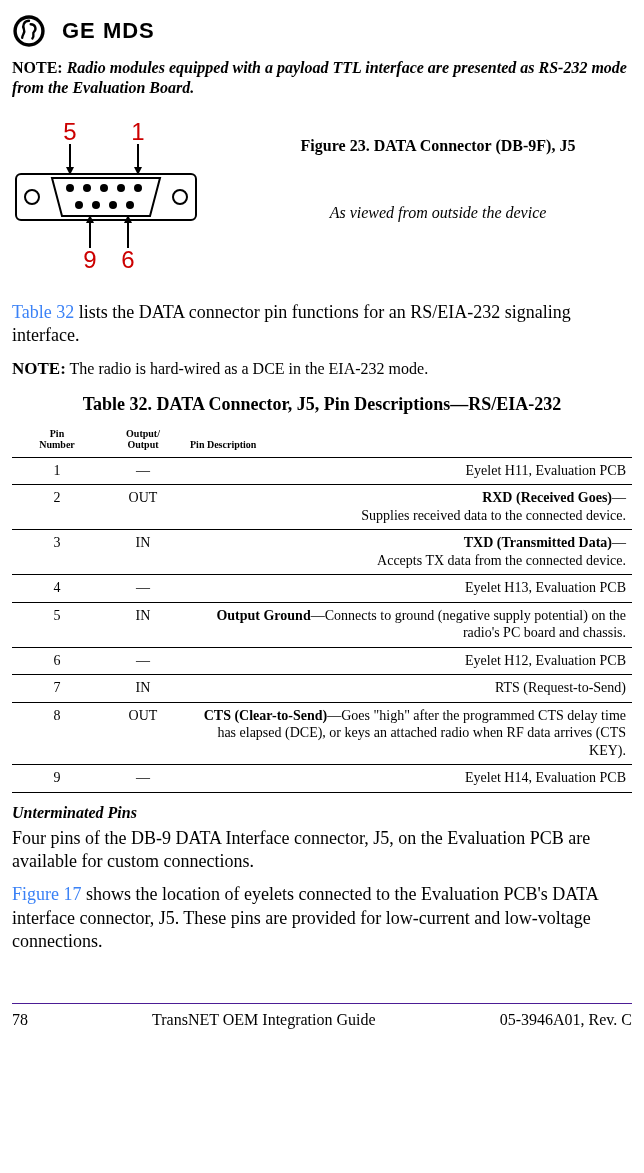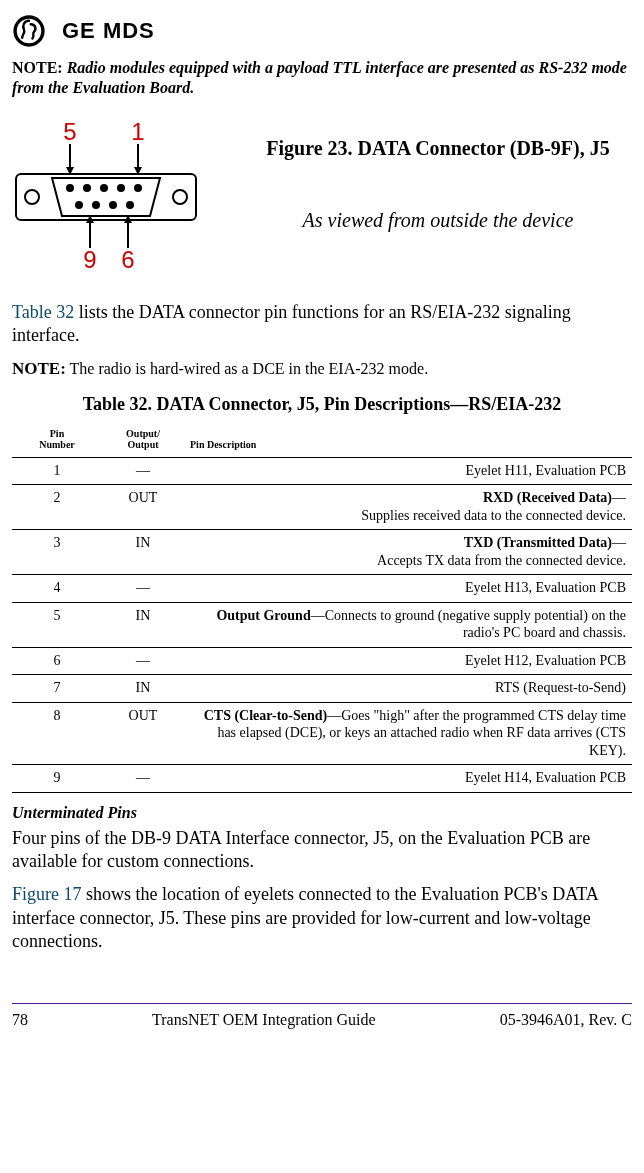--- a/index.html
+++ b/index.html
@@ -35,38 +35,38 @@
   }
   .fig-row {
     display: flex;
     align-items: flex-start;
     gap: 22px;
     margin-bottom: 26px;
   }
   .fig-caption {
     text-align: center;
     flex: 1;
-    font-size: 20px;
+    font-size: 16px;
     line-height: 1.2;
     padding-top: 16px;
   }
   .fig-caption .fig-title {
     font-weight: bold;
   }
   .fig-caption .fig-sub {
     font-style: italic;
     margin-top: 48px;
   }
   .para {
     margin: 6px 0 10px 0;
     font-size: 18px;
     line-height: 1.3;
   }
   .link {
-    color: #0c4a6e;
+    color: #3b82f6;
   }
   .note2 {
     font-size: 16px;
     margin-bottom: 14px;
   }
   .note2 .lbl {
     font-weight: bold;
     font-size: 17px;
   }
   .table-title {
@@ -223,21 +223,21 @@
   </thead>
   <tbody id="pin-body">
       <tr>
         <td class="col-num">1</td>
         <td class="col-io">—</td>
         <td class="col-desc">Eyelet H11, Evaluation PCB</td>
       </tr>
       <tr>
         <td class="col-num">2</td>
         <td class="col-io">OUT</td>
-        <td class="col-desc"><span class="desc-main">RXD (Received Data)</span>—<br>Supplies received data to the connected device.</td>
+        <td class="col-desc"><span class="desc-main">RXD (Received Goes)</span>—<br>Supplies received data to the connected device.</td>
       </tr>
       <tr>
         <td class="col-num">3</td>
         <td class="col-io">IN</td>
         <td class="col-desc"><span class="desc-main">TXD (Transmitted Data)</span>—<br>Accepts TX data from the connected device.</td>
       </tr>
       <tr>
         <td class="col-num">4</td>
         <td class="col-io">—</td>
         <td class="col-desc">Eyelet H13, Evaluation PCB</td>

